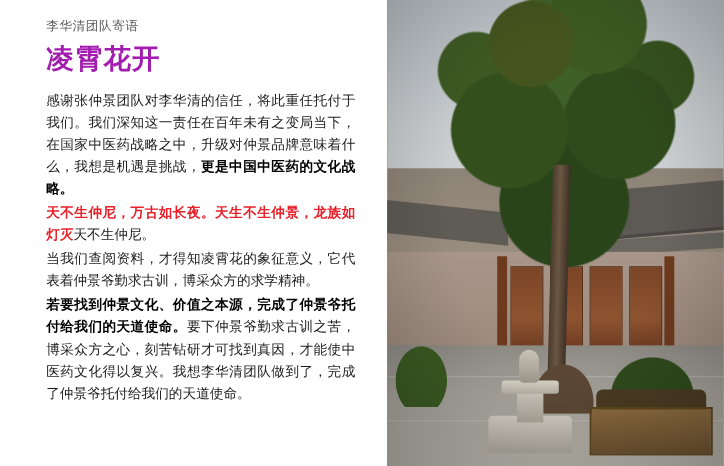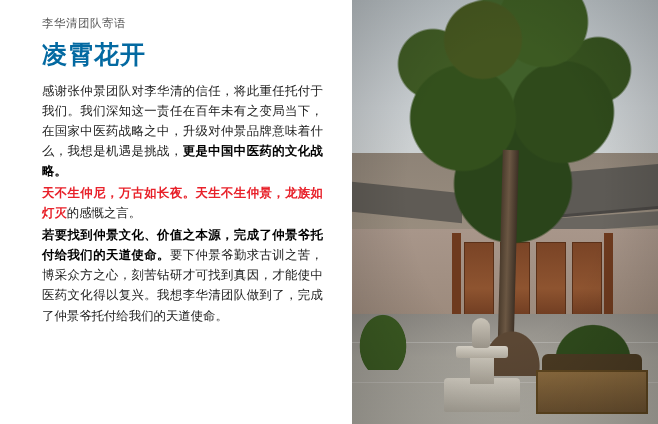--- a/index.html
+++ b/index.html
@@ -30,21 +30,21 @@
   .kicker {
     font-size: 11.5px;
     color: #595959;
     letter-spacing: 0.5px;
     margin: 4px 0 10px 0;
     font-family: "Liberation Sans", sans-serif;
   }
   .headline {
     font-size: 25px;
     font-weight: bold;
-    color: #0369a1;
+    color: #a21caf;
     letter-spacing: 1px;
     margin: 0 0 12px 0;
     line-height: 1.1;
   }
   .body-copy {
     font-size: 12.4px;
     line-height: 1.62;
     color: #1a1a1a;
     text-align: justify;
     text-justify: inter-ideograph;
@@ -246,21 +246,24 @@
 
   <div class="text-col">
     <div class="kicker">李华清团队寄语</div>
     <div class="headline">凌霄花开</div>
 
     <div class="body-copy">
       <p>
         <span>感谢张仲景团队对李华清的信任，将此重任托付于我们。我们深知这一责任在百年未有之变局当下，在国家中医药战略之中，升级对仲景品牌意味着什么，我想是机遇是挑战，</span><span class="b">更是中国中医药的文化战略。</span>
       </p>
       <p>
-        <span class="red">天不生仲尼，万古如长夜。天生不生仲景，龙族如灯灭</span><span>的感慨之言。</span>
+        <span class="red">天不生仲尼，万古如长夜。天生不生仲景，龙族如灯灭</span><span>天不生仲尼。</span>
+      </p>
+      <p>
+        <span>当我们查阅资料，才得知凌霄花的象征意义，它代表着仲景爷勤求古训，博采众方的求学精神。</span>
       </p>
       <p>
         <span class="b">若要找到仲景文化、价值之本源，完成了仲景爷托付给我们的天道使命。</span><span>要下仲景爷勤求古训之苦，博采众方之心，刻苦钻研才可找到真因，才能使中医药文化得以复兴。我想李华清团队做到了，完成了仲景爷托付给我们的天道使命。</span>
       </p>
     </div>
   </div>
 
   <div class="photo-col">
     <div class="photo">
       <div class="sky"></div>

